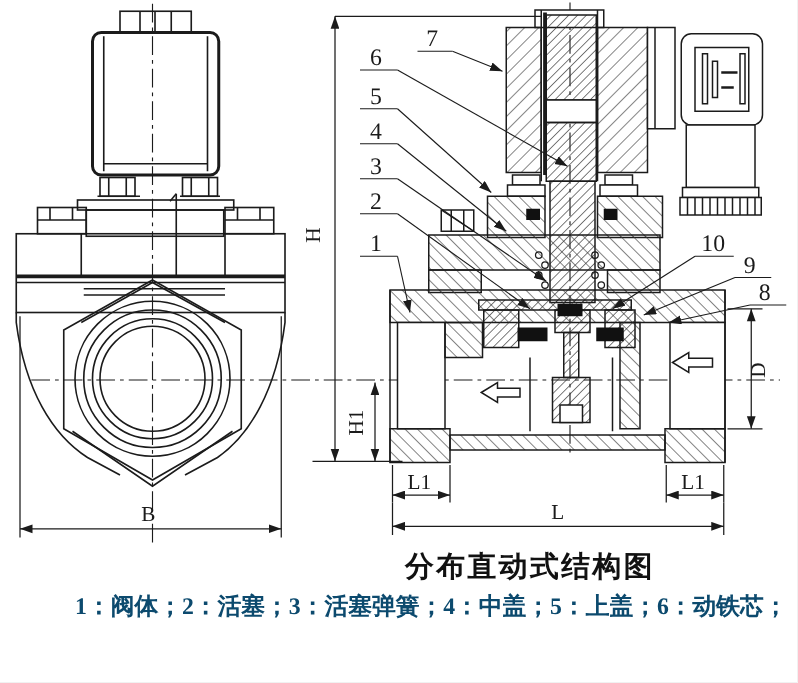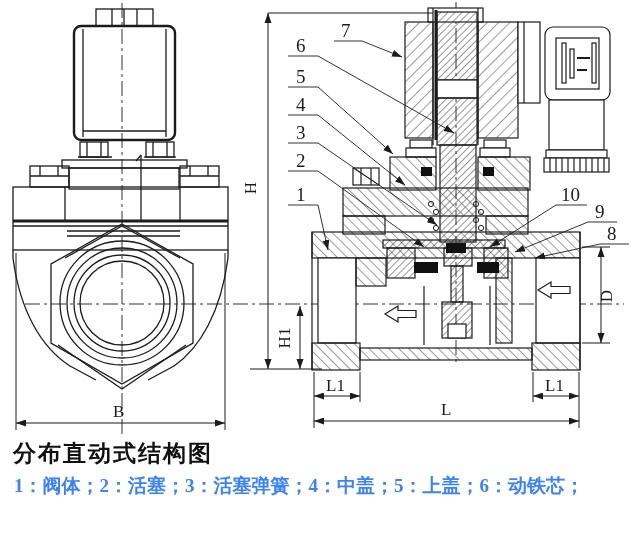--- a/index.html
+++ b/index.html
@@ -2,24 +2,24 @@
 <html><head>
 <meta charset="utf-8">
 <style>
   html,body{margin:0;padding:0;background:#e8e8e8;}
   .page{position:relative;width:638px;height:546px;background:#ffffff;overflow:hidden;
         font-family:"Liberation Serif", serif;}
   svg{display:block;}
   svg text{font-family:"Liberation Serif", serif;fill:#1b1b1b;}
   .callout-num{font-size:19px;}
   .dim-label{font-size:17px;}
-  .caption{position:absolute;left:13px;width:524px;top:438px;text-align:left;
+  .caption{position:absolute;left:0;width:524px;top:438px;text-align:right;
            font-size:23px;font-weight:bold;letter-spacing:2px;color:#111;}
   .legend{position:absolute;left:14px;top:470px;width:616px;
-          font-size:19px;font-weight:bold;line-height:31px;color:#3b82f6;}
+          font-size:19px;font-weight:bold;line-height:31px;color:#0c4a6e;text-align:right;}
   .legend div{white-space:nowrap;}
 </style>
 </head>
 <body>
 
 <div class="page">
 
 <svg width="638" height="436" viewBox="0 0 638 436">
   <defs>
     <pattern id="h1" patternUnits="userSpaceOnUse" width="8" height="8" patternTransform="rotate(45)">

